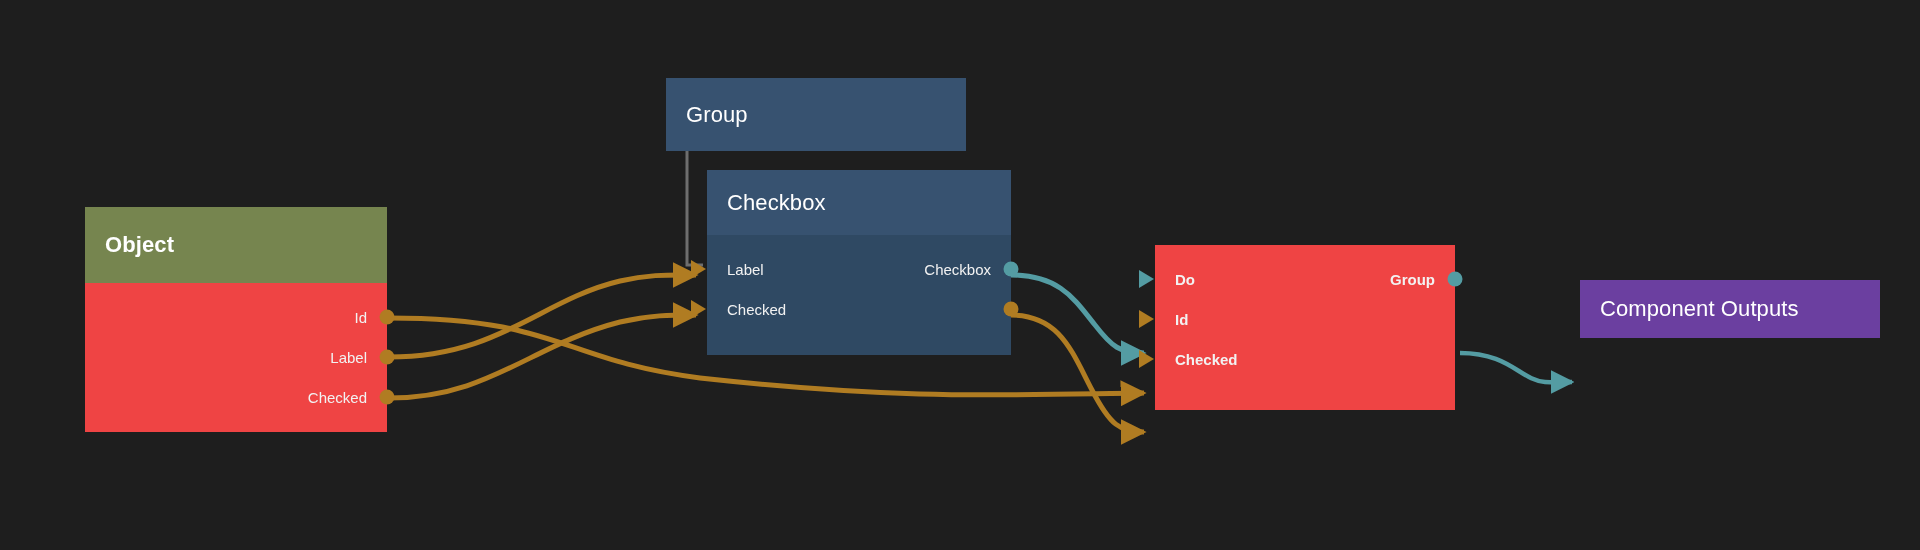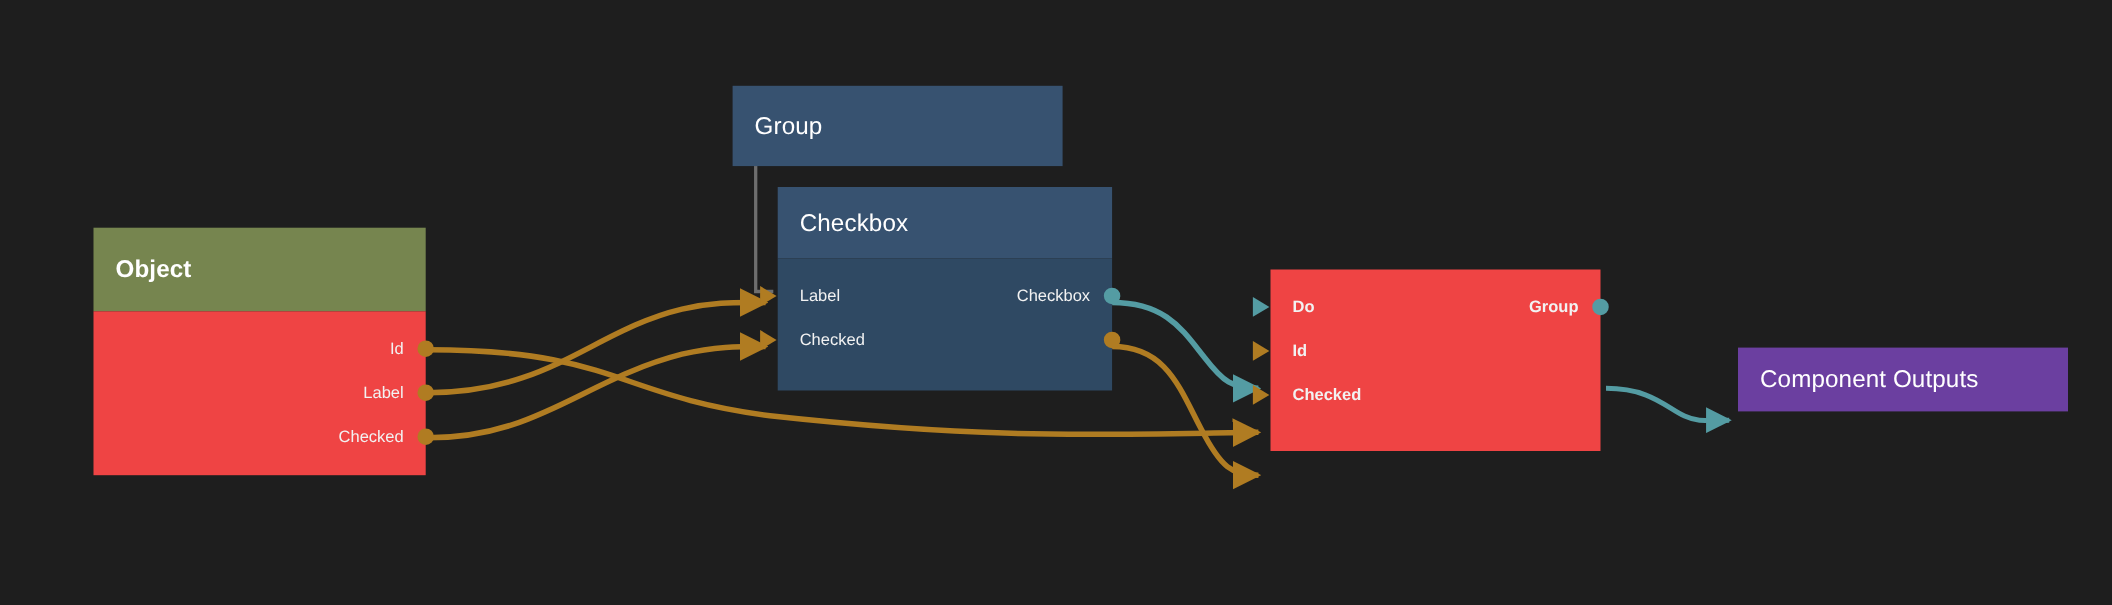--- a/index.html
+++ b/index.html
@@ -186,17 +186,17 @@
         <span class="in-arrow orange"></span>
         <span class="port-label">Id</span>
       </div>
       <div class="port-row">
         <span class="in-arrow orange"></span>
         <span class="port-label">Checked</span>
       </div>
     </div>
   </div>
 
-  <div class="node purple" style="left:1580px; top:280px; width:300px;margin-top:36px;">
+  <div class="node purple" style="left:1580px; top:280px; width:300px;">
     <div class="node-header" style="height:58px;">Component Outputs</div>
   </div>
 
 </div>
 
 </body></html>

